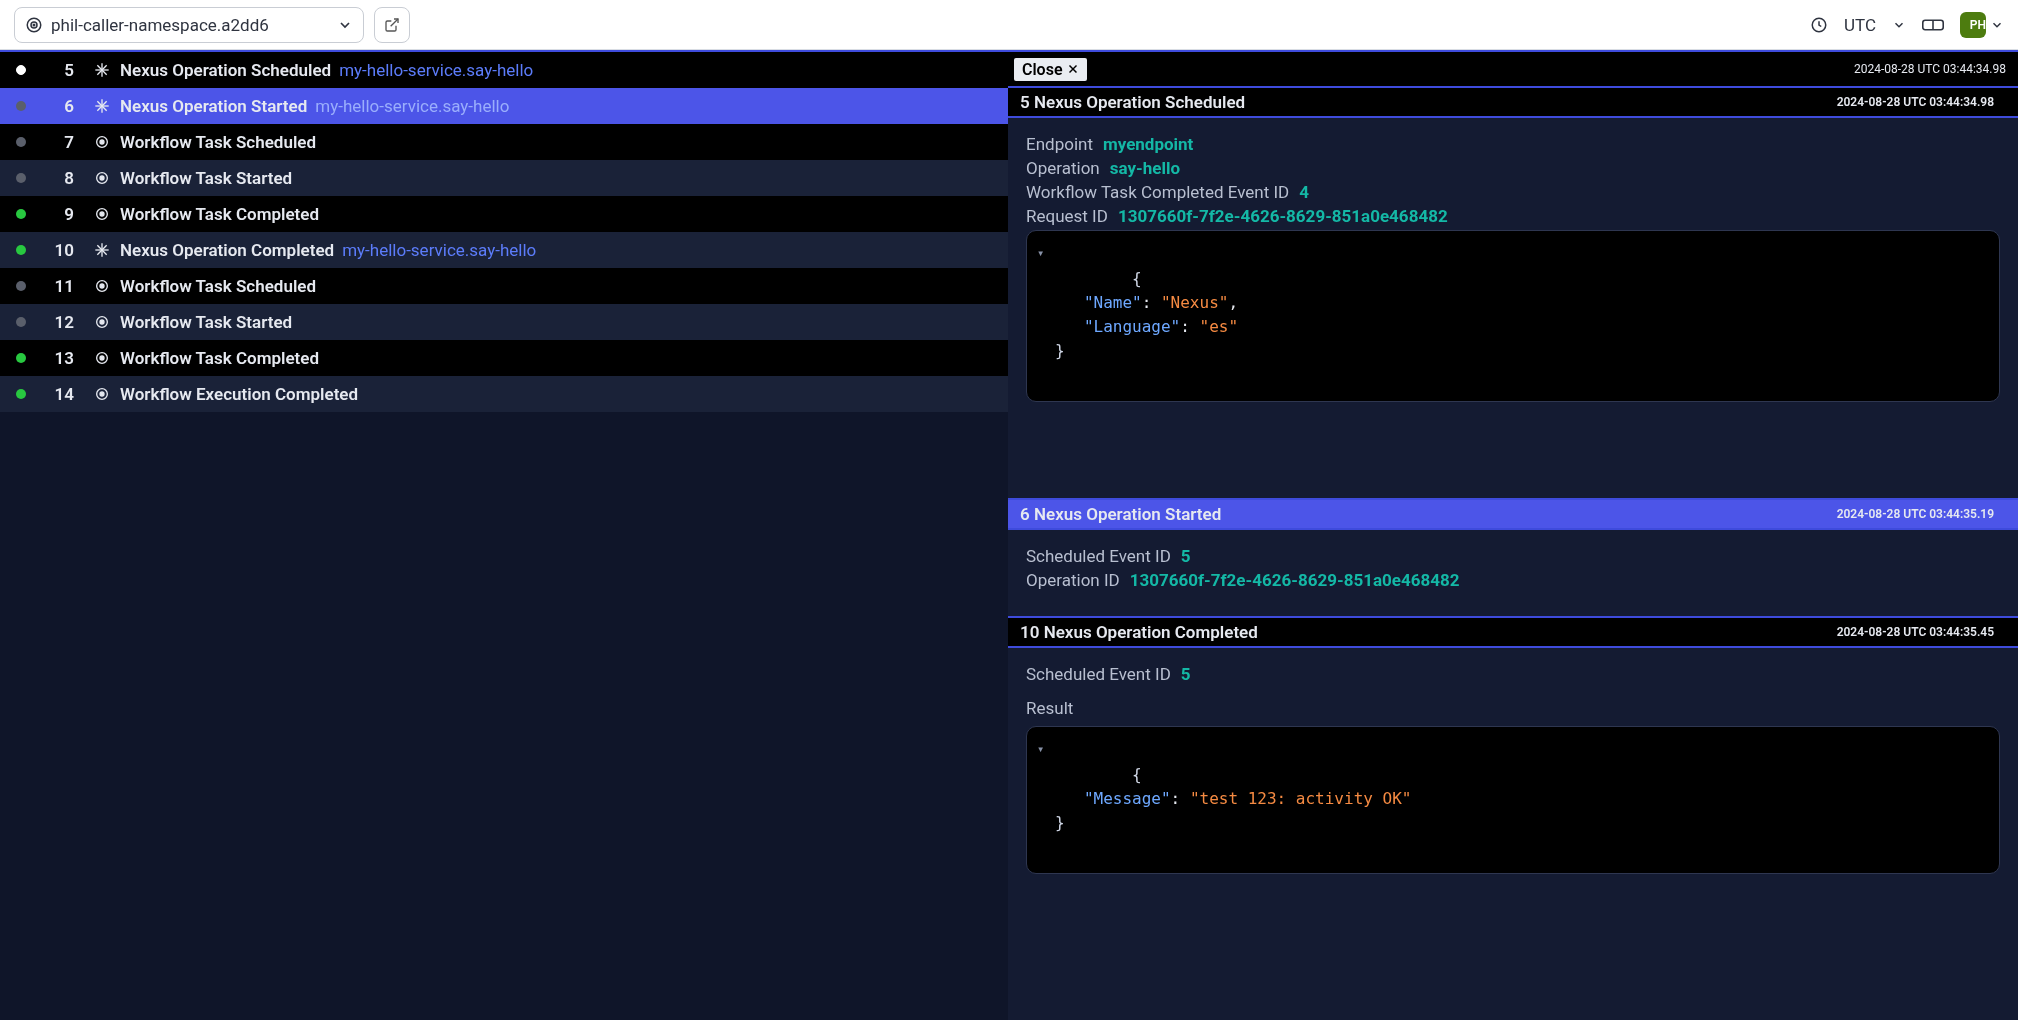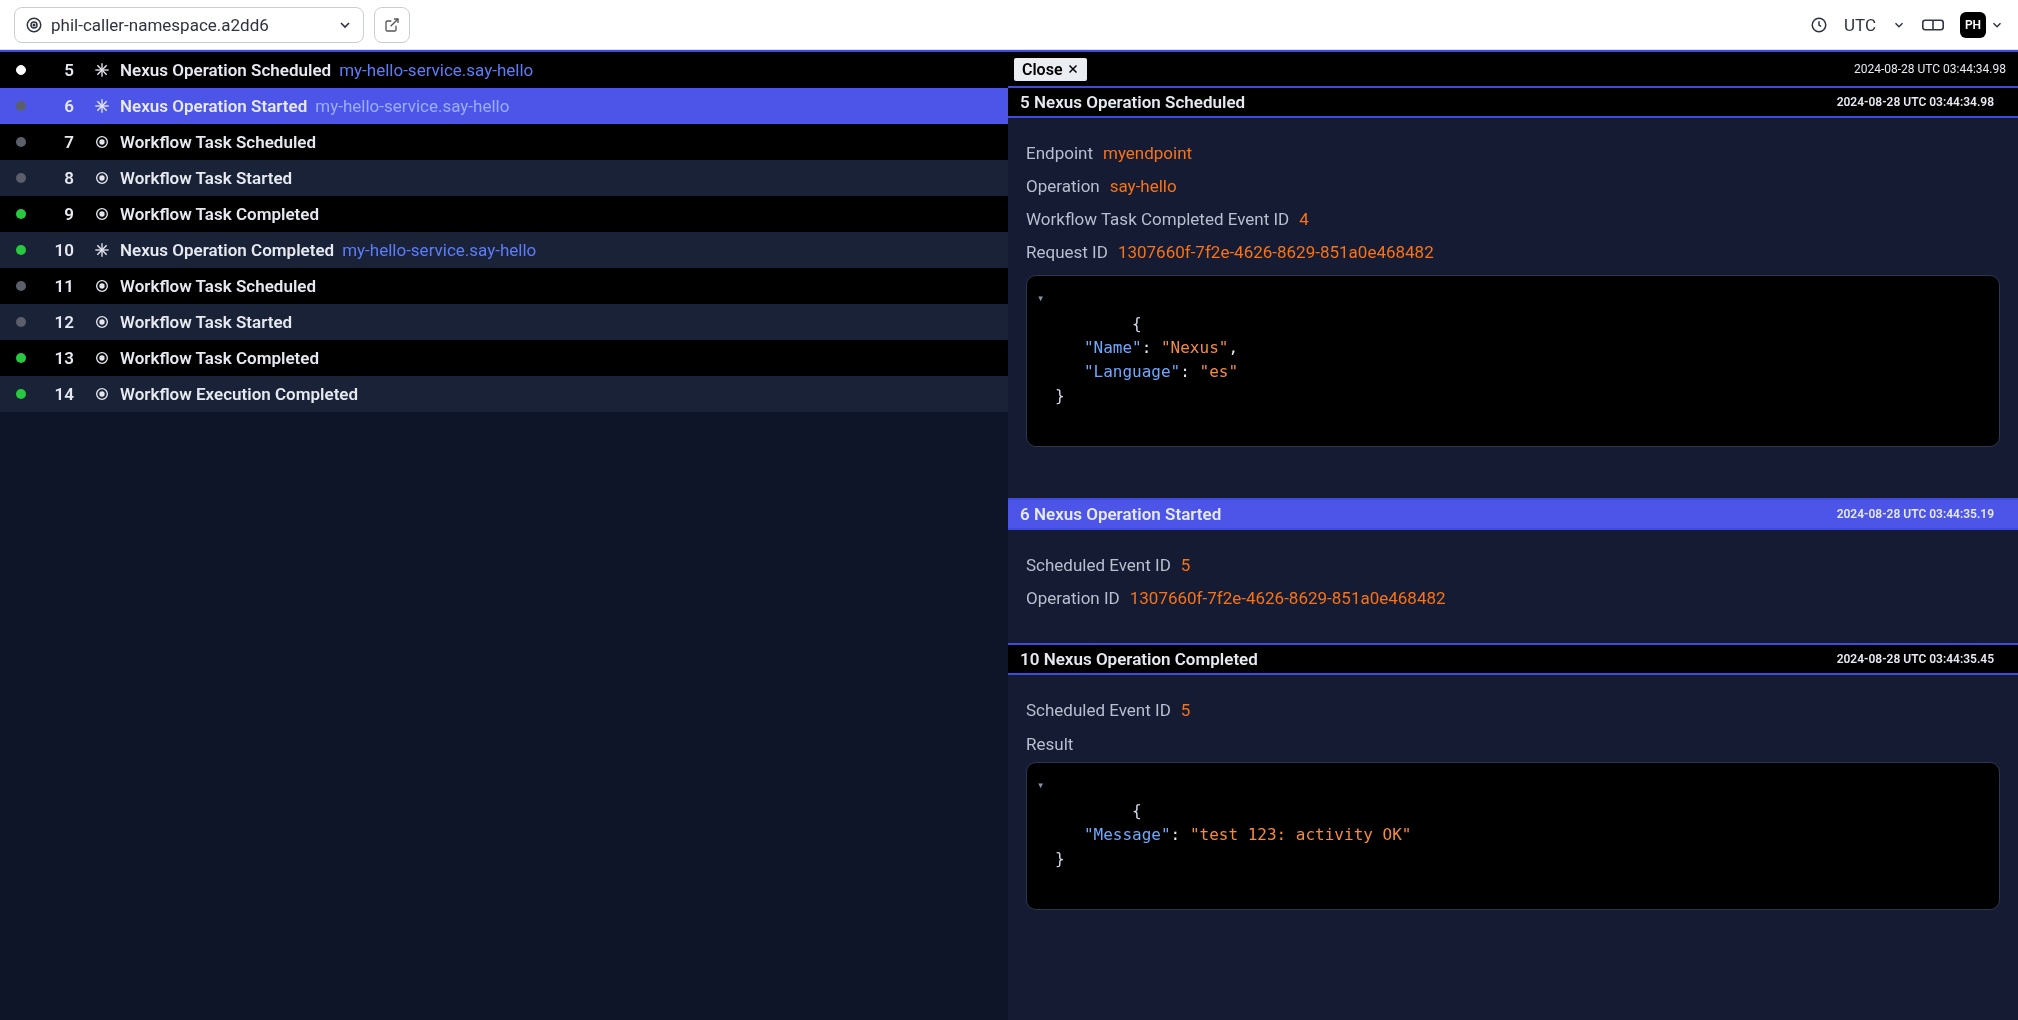--- a/index.html
+++ b/index.html
@@ -24,21 +24,21 @@
   }
   *{box-sizing:border-box;}
   html,body{margin:0;padding:0;width:2018px;height:1020px;font-family:-apple-system,BlinkMacSystemFont,"Segoe UI",Roboto,Helvetica,Arial,sans-serif;background:var(--bg);color:var(--text);font-size:18px;overflow:hidden;}
   
   .topbar{height:50px;background:var(--topbar-bg);display:flex;align-items:center;padding:0 14px;gap:10px;border-bottom:1px solid var(--topbar-border);}
   .ns-box{display:flex;align-items:center;gap:8px;border:1px solid #c9cdd4;border-radius:8px;color:#2f3440;height:36px;padding:0 10px;min-width:350px;}
   .ns-box .ns-text{flex:1;font-size:17px;}
   .ext-btn{width:36px;height:36px;border:1px solid #c9cdd4;border-radius:8px;display:flex;align-items:center;justify-content:center;color:#555;}
   .topbar-right{margin-left:auto;display:flex;align-items:center;gap:16px;color:#2f3440;}
   .utc-btn{display:flex;align-items:center;gap:16px;font-size:17px;}
-  .avatar{width:26px;height:26px;border-radius:6px;background:#000000;display:flex;align-items:center;justify-content:center;font-size:12px;color:#fff;font-weight:600;}
+  .avatar{width:26px;height:26px;border-radius:6px;background:#4d7c0f;display:flex;align-items:center;justify-content:flex-end;font-size:12px;color:#fff;font-weight:600;}
   .avatar-wrap{display:flex;align-items:center;gap:4px;}
   
   .main{display:flex;height:calc(1020px - 50px);}
   .left{flex:1;position:relative;border-top:2px solid var(--border-blue);}
   .right{width:1010px;display:flex;flex-direction:column;}
   
   .events{display:flex;flex-direction:column;}
   .ev{height:36px;display:flex;align-items:center;padding-left:40px;position:relative;font-size:17px;}
   
   .dot{position:absolute;left:16px;width:10px;height:10px;border-radius:50%;background:var(--gray);}
@@ -52,23 +52,23 @@
   .ev.alt-b{background:var(--row-b);}
   .ev.selected{background:var(--row-sel);}
   .ev.selected .tag{color:var(--blue-sel-link);}
   
   .close-wrap{background:#000;display:flex;align-items:center;height:36px;padding-left:6px;border-top:2px solid var(--border-blue);}
   .close-btn{background:#eaedf2;color:#000000;font-size:16px;font-weight:600;padding:2px 8px;display:flex;align-items:center;gap:4px;border-radius:2px;}
   .ts-right{margin-left:auto;padding-right:12px;color:var(--text);font-size:12px;}
   .det-head{height:32px;background:#000;display:flex;align-items:center;padding:0 12px;font-size:17px;font-weight:600;border-top:2px solid var(--border-blue);border-bottom:2px solid var(--border-blue);}
   .det-head.sel{background:var(--row-sel);}
   .det-body{background:var(--panel);padding:12px 18px 22px 18px;font-size:17px;color:var(--text);}
-  .kv{display:flex;gap:10px;margin:13px 0;}
+  .kv{display:flex;gap:10px;margin:4px 0;}
   .kv .k{color:#b8bfd0;}
-  .kv .v{color:#f97316;font-weight:400;}
+  .kv .v{color:#14b8a6;font-weight:700;}
   .label-h{color:#b8bfd0;margin:14px 0 8px 0;}
   .code{background:var(--code-bg);border:1px solid #2e3650;border-radius:10px;padding:12px 16px 14px 28px;font-family:ui-monospace,Menlo,Consolas,monospace;font-size:16px;color:#e6e9f0;line-height:1.5;position:relative;white-space:pre;}
   .code .chev{position:absolute;left:10px;top:13px;color:#8892a8;font-size:12px;}
   .jkey{color:var(--code-key);}
   .jval{color:var(--code-val);}
   .jbrace{color:#cfd6e5;}
   svg{display:block;}
 </style>
 </head>
 <body>

